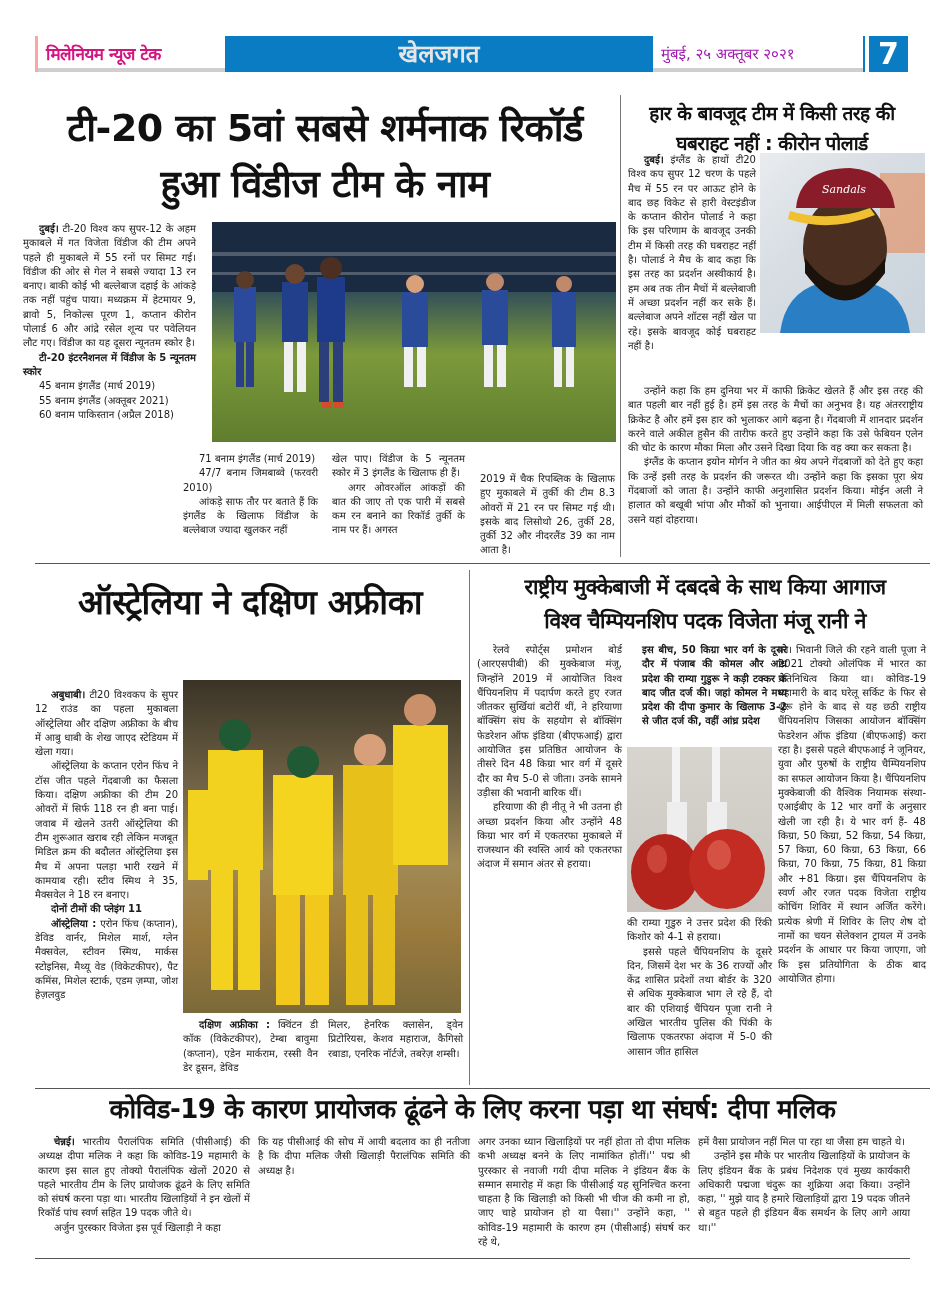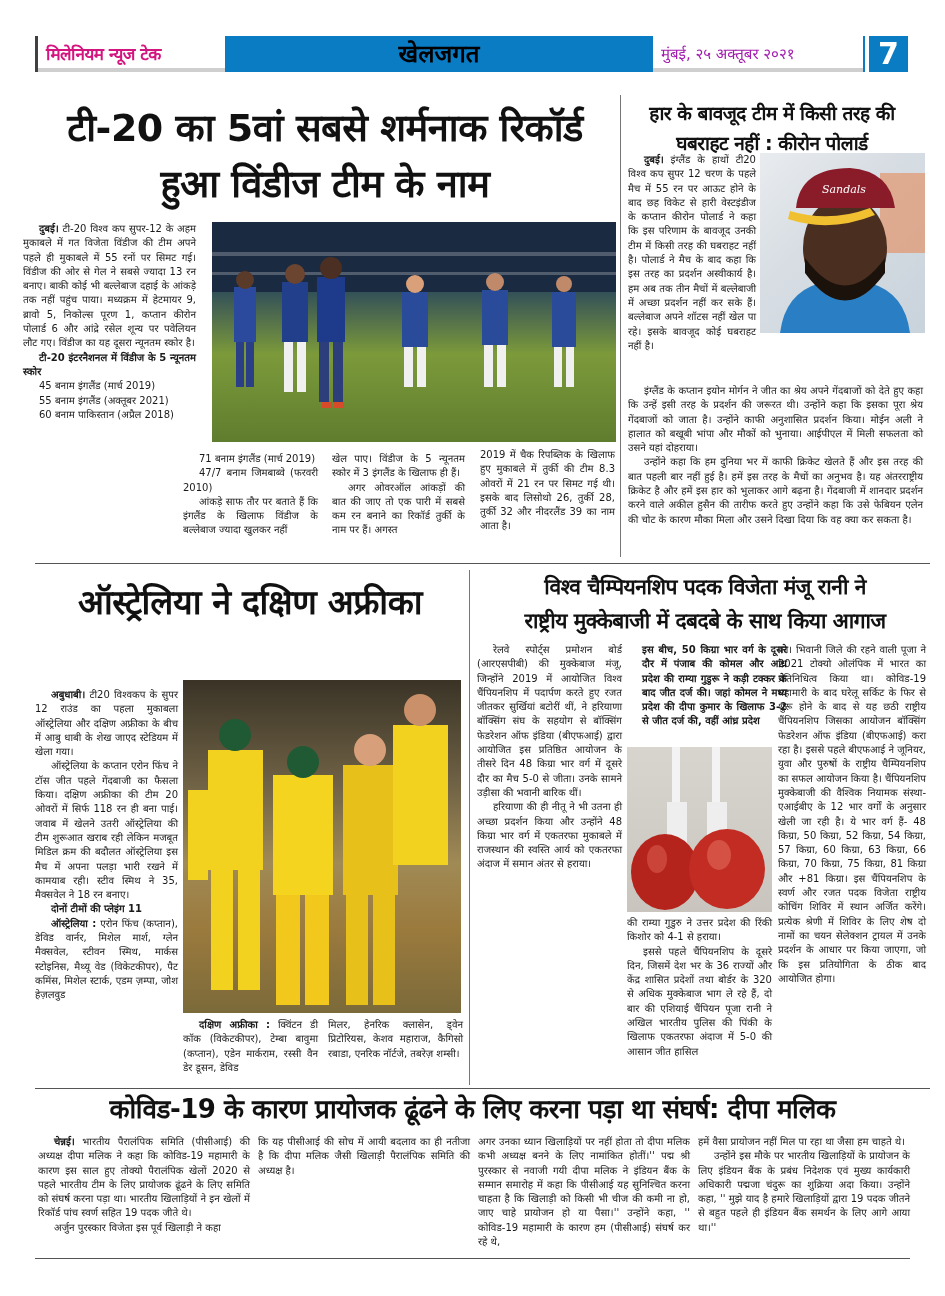--- a/index.html
+++ b/index.html
@@ -1,21 +1,21 @@
 <!DOCTYPE html>
 <html><head>
 <meta charset="utf-8">
 <style>
   * { box-sizing: border-box; margin: 0; padding: 0; }
   body { width: 945px; height: 1296px; background: #ffffff; font-family: "DejaVu Sans", sans-serif; color: #111; position: relative; overflow: hidden; }
   .abs { position: absolute; }
   
   .masthead { left: 35px; top: 36px; width: 873px; height: 36px; border-bottom: 4px solid #cfcfcf; }
-  .mh-left { position: absolute; left: 0; top: 0; width: 190px; height: 36px; border-left: 3px solid #404040; color: #d4147f; font-weight: bold; font-size: 17px; line-height: 36px; padding-left: 8px; letter-spacing: -0.5px; }
-  .mh-center { position: absolute; left: 190px; top: 0; width: 428px; height: 36px; background: #0a7cc4; color: #000000; font-weight: bold; font-size: 24px; line-height: 36px; text-align: center; }
+  .mh-left { position: absolute; left: 0; top: 0; width: 190px; height: 36px; border-left: 3px solid #fca5a5; color: #d4147f; font-weight: bold; font-size: 17px; line-height: 36px; padding-left: 8px; letter-spacing: -0.5px; }
+  .mh-center { position: absolute; left: 190px; top: 0; width: 428px; height: 36px; background: #0a7cc4; color: #e5e5e5; font-weight: bold; font-size: 24px; line-height: 36px; text-align: center; }
   .mh-date { position: absolute; left: 620px; top: 0; width: 215px; height: 36px; font-size: 15px; line-height: 36px; padding-left: 6px; color: #a21caf; }
   .mh-page { position: absolute; left: 830px; top: 0; width: 43px; height: 36px; background: #0a7cc4; color: #fff; font-weight: bold; font-size: 30px; line-height: 36px; text-align: center; border-left: 4px solid #fff; box-shadow: -2px 0 0 #0a7cc4; }
   
   .hl { font-weight: bold; color: #111; text-align: center; letter-spacing: -0.5px; }
   .hl-main { left: 35px; top: 100px; width: 580px; font-size: 38px; line-height: 56px; }
   .hl-side { left: 622px; top: 98px; width: 300px; font-size: 19px; line-height: 30px; }
   .hl-aus { left: 35px; top: 575px; width: 430px; font-size: 34px; line-height: 54px; }
   .hl-boxing { left: 475px; top: 570px; width: 460px; font-size: 21px; line-height: 34px; }
   .hl-bottom { left: 35px; top: 1092px; width: 875px; font-size: 26px; line-height: 34px; }
   
@@ -97,21 +97,21 @@
   <p>71 बनाम इंगलैंड (मार्च 2019)</p>
   <p>47/7 बनाम जिमबाब्वे (फरवरी 2010)</p>
   <p>आंकड़े साफ तौर पर बताते हैं कि इंगलैंड के खिलाफ विंडीज के बल्लेबाज ज्यादा खुलकर नहीं</p>
 </div>
 
 <div class="abs col" style="left:332px; top:452px; width:133px;">
   <p class="noindent">खेल पाए। विंडीज के 5 न्यूनतम स्कोर में 3 इंगलैंड के खिलाफ ही हैं।</p>
   <p>अगर ओवरऑल आंकड़ों की बात की जाए तो एक पारी में सबसे कम रन बनाने का रिकॉर्ड तुर्की के नाम पर हैं। अगस्त</p>
 </div>
 
-<div class="abs col" style="left:480px; top:448px; width:135px;">
+<div class="abs col" style="left:480px; top:472px; width:135px;">
   <p class="noindent">2019 में चैक रिपब्लिक के खिलाफ हुए मुकाबले में तुर्की की टीम 8.3 ओवरों में 21 रन पर सिमट गई थी। इसके बाद लिसोथो 26, तुर्की 28, तुर्की 32 और नीदरलैंड 39 का नाम आता है।</p>
 </div>
 
 <div class="abs rule-v" style="left:620px; top:95px; height:462px;"></div>
 
 <div class="abs hl hl-side">हार के बावजूद टीम में किसी तरह की घबराहट नहीं : कीरोन पोलार्ड</div>
 
 <div class="abs photo photo-pollard">
   <svg width="165" height="180" viewBox="0 0 165 180">
     <rect x="120" y="20" width="45" height="80" fill="#e58a5a" opacity="0.6"></rect>
@@ -122,22 +122,22 @@
     <path d="M30 58 Q70 70 110 55 L115 62 Q70 80 28 66 Z" fill="#f0c030"></path>
     <text x="62" y="40" font-size="11" fill="#fff" font-family="DejaVu Serif, serif" font-style="italic">Sandals</text>
   </svg>
 </div>
 
 <div class="abs col" style="left:628px; top:153px; width:128px;">
   <p><b>दुबई।</b> <span>इंग्लैंड के हाथों टी20 विश्व कप सुपर 12 चरण के पहले मैच में 55 रन पर आऊट होने के बाद छह विकेट से हारी वेस्टइंडीज के कप्तान कीरोन पोलार्ड ने कहा कि इस परिणाम के बावजूद उनकी टीम में किसी तरह की घबराहट नहीं है। पोलार्ड ने मैच के बाद कहा कि इस तरह का प्रदर्शन अस्वीकार्य है। हम अब तक तीन मैचों में बल्लेबाजी में अच्छा प्रदर्शन नहीं कर सके हैं। बल्लेबाज अपने शॉटस नहीं खेल पा रहे। इसके बावजूद कोई घबराहट नहीं है।</span></p>
 </div>
 
 <div class="abs col" style="left:628px; top:384px; width:295px;">
+  <p>उन्होंने कहा कि हम दुनिया भर में काफी क्रिकेट खेलते हैं और इस तरह की बात पहली बार नहीं हुई है। हमें इस तरह के मैचों का अनुभव है। यह अंतरराष्ट्रीय क्रिकेट है और हमें इस हार को भुलाकर आगे बढ़ना है। गेंदबाजी में शानदार प्रदर्शन करने वाले अकील हुसैन की तारीफ करते हुए उन्होंने कहा कि उसे फेबियन एलेन की चोट के कारण मौका मिला और उसने दिखा दिया कि वह क्या कर सकता है।</p>
   <p>इंग्लैंड के कप्तान इयोन मोर्गन ने जीत का श्रेय अपने गेंदबाजों को देते हुए कहा कि उन्हें इसी तरह के प्रदर्शन की जरूरत थी। उन्होंने कहा कि इसका पूरा श्रेय गेंदबाजों को जाता है। उन्होंने काफी अनुशासित प्रदर्शन किया। मोईन अली ने हालात को बखूबी भांपा और मौकों को भुनाया। आईपीएल में मिली सफलता को उसने यहां दोहराया।</p>
-  <p>उन्होंने कहा कि हम दुनिया भर में काफी क्रिकेट खेलते हैं और इस तरह की बात पहली बार नहीं हुई है। हमें इस तरह के मैचों का अनुभव है। यह अंतरराष्ट्रीय क्रिकेट है और हमें इस हार को भुलाकर आगे बढ़ना है। गेंदबाजी में शानदार प्रदर्शन करने वाले अकील हुसैन की तारीफ करते हुए उन्होंने कहा कि उसे फेबियन एलेन की चोट के कारण मौका मिला और उसने दिखा दिया कि वह क्या कर सकता है।</p>
 </div>
 
 <div class="abs rule-h" style="left:35px; top:563px; width:895px;"></div>
 
 <div class="abs hl hl-aus">
   <div>ऑस्ट्रेलिया ने दक्षिण अफ्रीका</div>
 </div>
 
 <div class="abs photo photo-aus">
   <svg width="278" height="333" viewBox="0 0 278 333">
@@ -172,22 +172,22 @@
   <p><b>दक्षिण अफ्रीका :</b> <span>क्विंटन डी कॉक (विकेटकीपर), टेम्बा बावुमा (कप्तान), एडेन मार्कराम, रस्सी वैन डेर डूसन, डेविड</span></p>
 </div>
 
 <div class="abs col" style="left:328px; top:1018px; width:135px;">
   <p class="noindent">मिलर, हेनरिक क्लासेन, ड्वेन प्रिटोरियस, केशव महाराज, कैगिसो रबाडा, एनरिक नॉर्टजे, तबरेज़ शम्सी।</p>
 </div>
 
 <div class="abs rule-v" style="left:469px; top:570px; height:515px;"></div>
 
 <div class="abs hl hl-boxing">
+  <div>राष्ट्रीय मुक्केबाजी में दबदबे के साथ किया आगाज</div>
   <div>विश्व चैम्पियनशिप पदक विजेता मंजू रानी ने</div>
-  <div>राष्ट्रीय मुक्केबाजी में दबदबे के साथ किया आगाज</div>
 </div>
 
 <div class="abs col" style="left:477px; top:643px; width:145px;">
   <p>रेलवे स्पोर्ट्स प्रमोशन बोर्ड (आरएसपीबी) की मुक्केबाज मंजू, जिन्होंने 2019 में आयोजित विश्व चैंपियनशिप में पदार्पण करते हुए रजत जीतकर सुर्खियां बटोरीं थीं, ने हरियाणा बॉक्सिंग संघ के सहयोग से बॉक्सिंग फेडरेशन ऑफ इंडिया (बीएफआई) द्वारा आयोजित इस प्रतिष्ठित आयोजन के तीसरे दिन 48 किग्रा भार वर्ग में दूसरे दौर का मैच 5-0 से जीता। उनके सामने उड़ीसा की भवानी बारिक थीं।</p>
   <p>हरियाणा की ही नीतू ने भी उतना ही अच्छा प्रदर्शन किया और उन्होंने 48 किग्रा भार वर्ग में एकतरफा मुकाबले में राजस्थान की स्वस्ति आर्य को एकतरफा अंदाज में समान अंतर से हराया।</p>
 </div>
 
 <div class="abs col" style="left:642px; top:643px; width:145px;font-weight:bold;">
   <p class="noindent">इस बीच, 50 किग्रा भार वर्ग के दूसरे दौर में पंजाब की कोमल और आंध्र प्रदेश की राम्या गुडुरू ने कड़ी टक्कर के बाद जीत दर्ज की। जहां कोमल ने मध्य प्रदेश की दीपा कुमार के खिलाफ 3-2 से जीत दर्ज की, वहीं आंध्र प्रदेश</p>
 </div>

